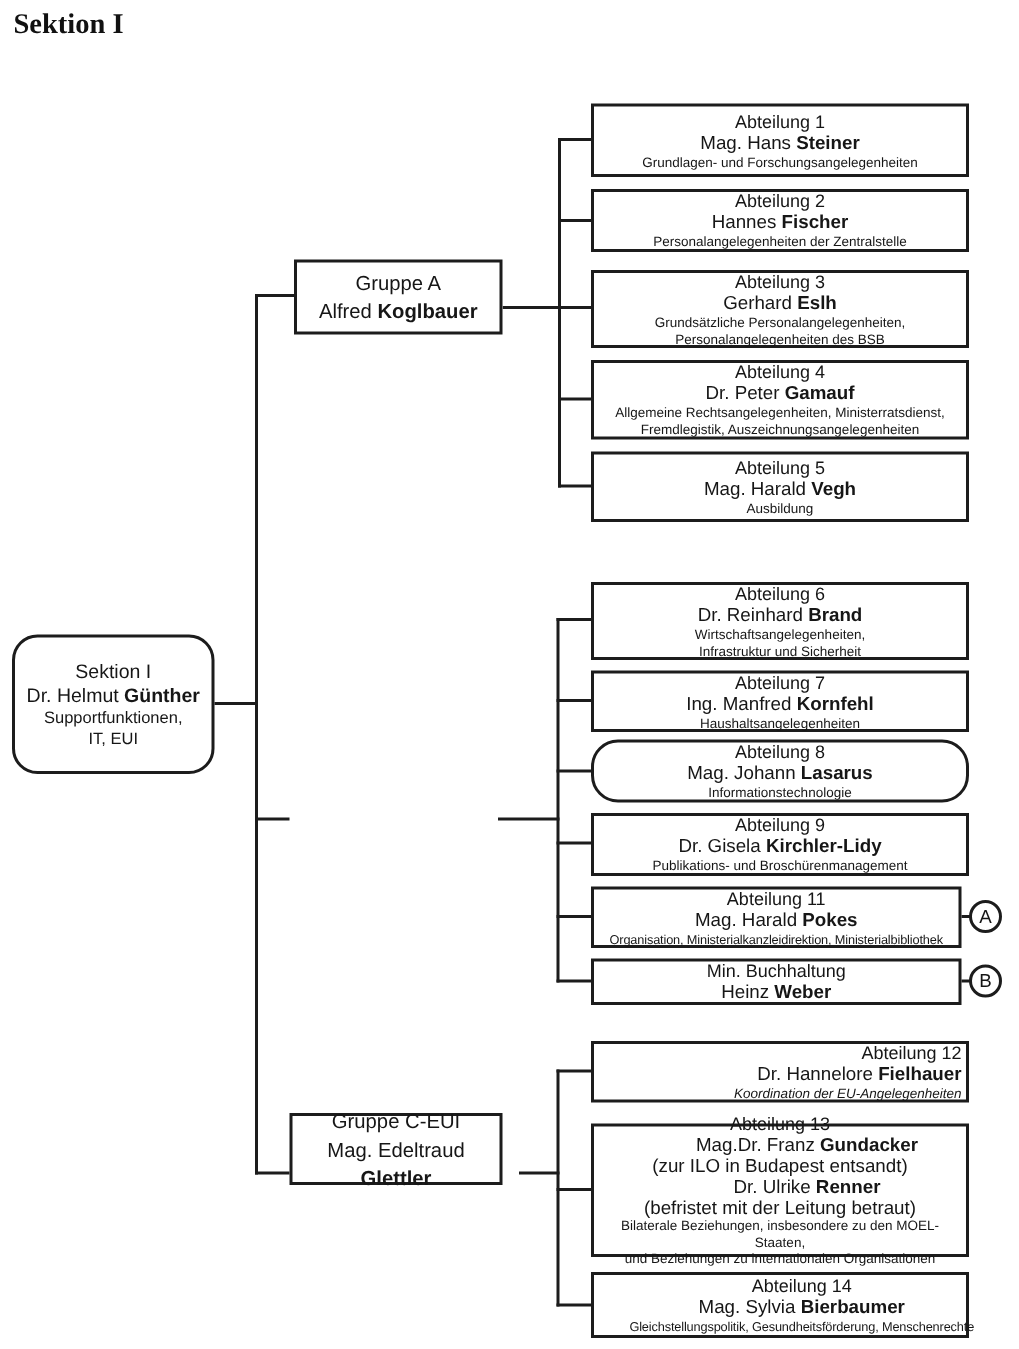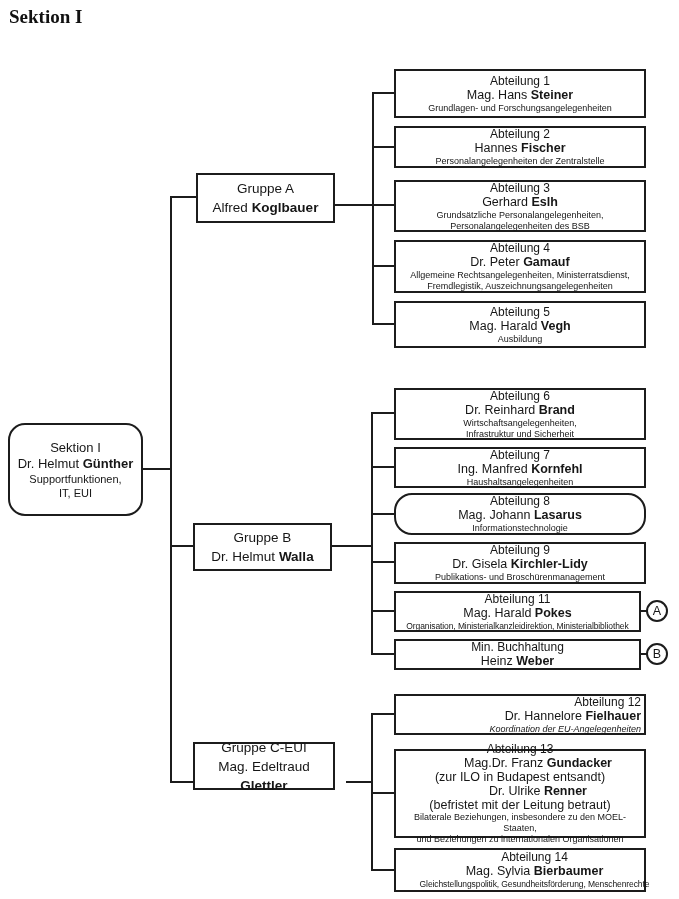--- a/index.html
+++ b/index.html
@@ -77,24 +77,20 @@
 
   <div class="box root-box" style="left:8px;top:423px;width:135px;height:93px;">
     <div class="root-line">Sektion I</div>
     <div class="root-line"><span>Dr. Helmut </span><b>Günther</b></div>
     <div class="root-sub">Supportfunktionen,<br>IT, EUI</div>
   </div>
 
   <div class="box group-box" style="left:196px;top:173px;width:139px;height:50px;">
     <div>Gruppe A</div>
     <div><span>Alfred </span><b>Koglbauer</b></div>
-  </div>
-  <div class="box group-box" style="left:193px;top:523px;width:139px;height:48px;">
-    <div>Gruppe B</div>
-    <div><span>Dr. Helmut </span><b>Walla</b></div>
   </div>
   <div class="box group-box" style="left:193px;top:742px;width:142px;height:48px;">
     <div>Gruppe C-EUI</div>
     <div><span>Mag. Edeltraud </span><b>Glettler</b></div>
   </div>
 
   <div class="box" style="left:394px;top:69px;width:252px;height:49px;">
     <div class="dept-title">Abteilung 1</div>
     <div class="dept-name"><span>Mag. Hans </span><b>Steiner</b></div>
     <div class="dept-desc">Grundlagen- und Forschungsangelegenheiten</div>

